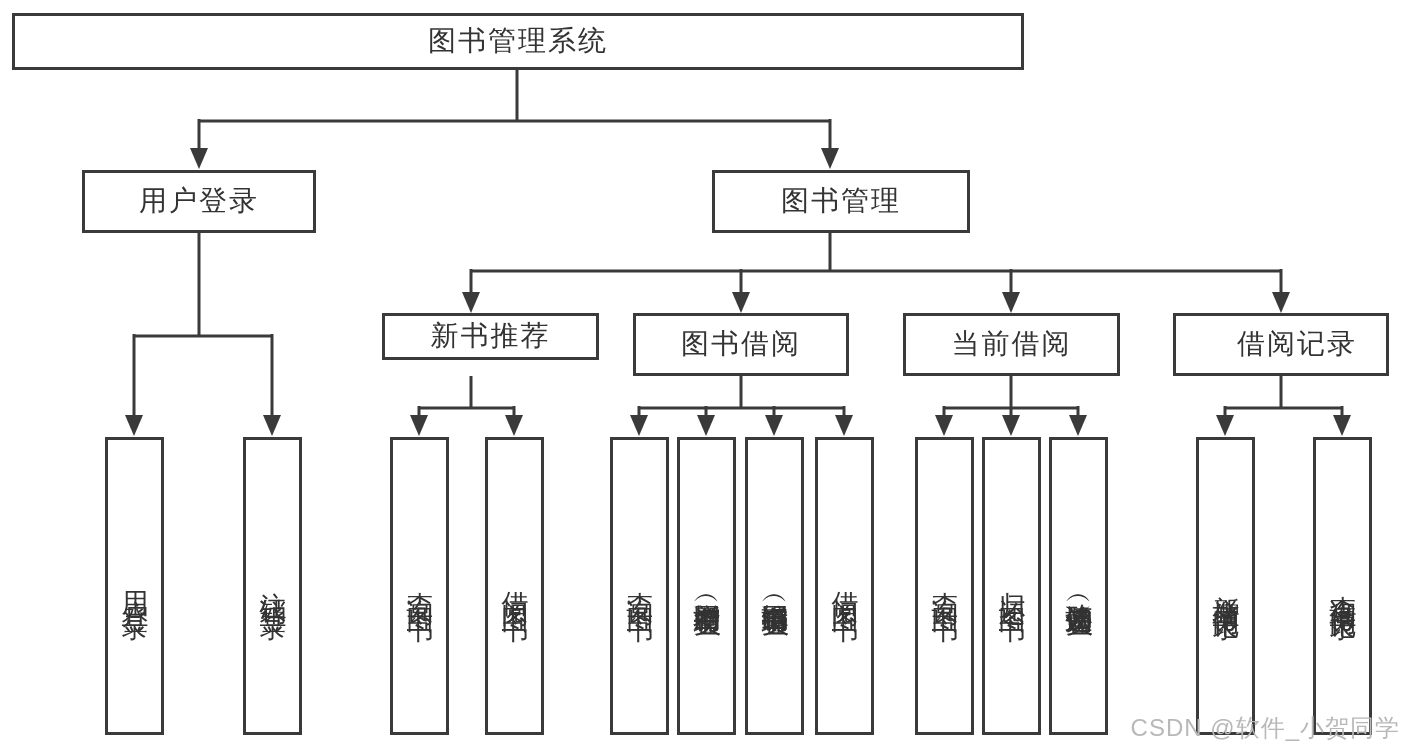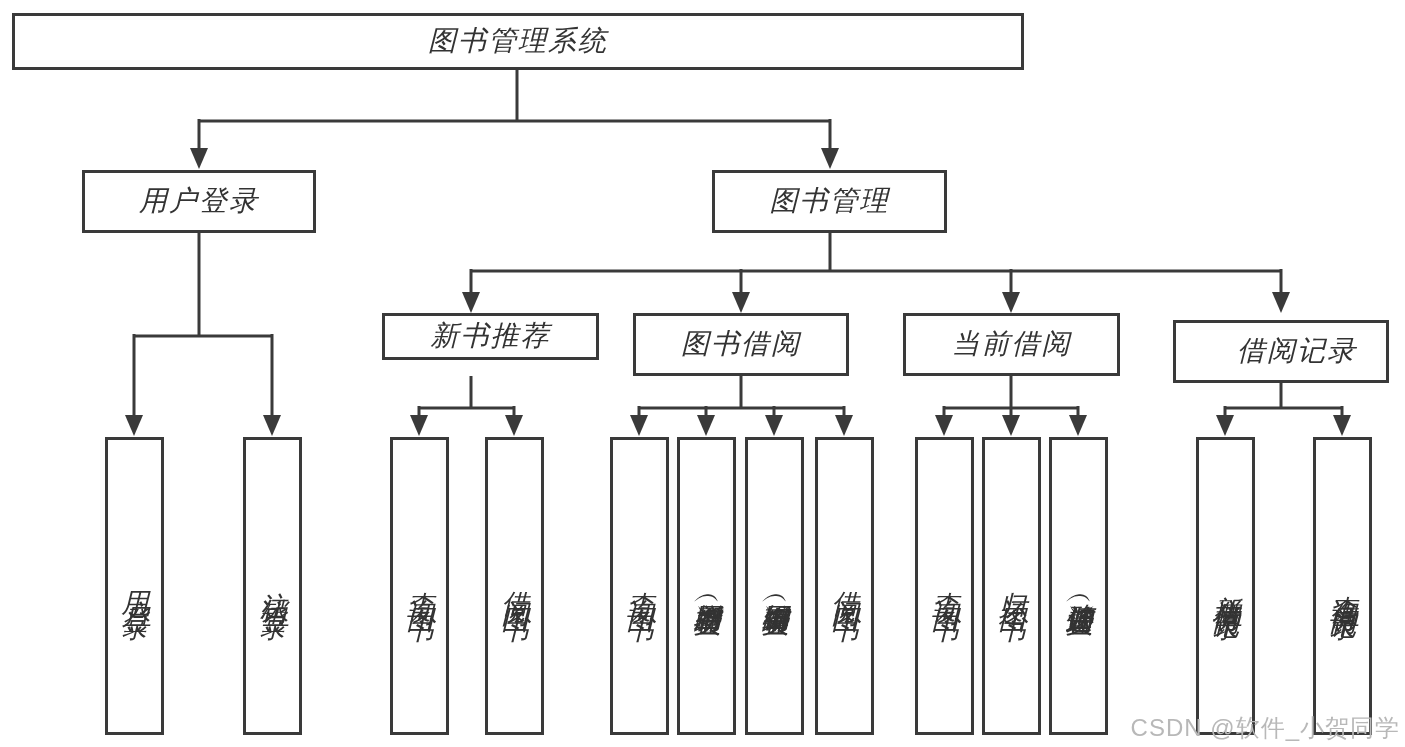--- a/index.html
+++ b/index.html
@@ -36,21 +36,20 @@
   .box{
     position:absolute;
     box-sizing:border-box;
     border:3px solid var(--line);
     background:var(--background);
     display:flex;
     align-items:center;
     justify-content:center;
     color:var(--text);
     text-align:center;
-    font-style:italic;
   }
   .h{
     font-size:28px;
     letter-spacing:2px;
     line-height:1.1;
   }
   .v{
     font-size:27px;
   }
   .v .vtext{
@@ -58,26 +57,26 @@
     text-orientation:mixed;
     line-height:1.15;
   }
   .ls8 .vtext{letter-spacing:8px;}
   .ls4 .vtext{letter-spacing:4px;}
   .ls0 .vtext{letter-spacing:1px;}
 
   
   #n-root {left:12px;  top:13px;  width:1012px; height:57px;}
   #n-login{left:82px;  top:170px; width:234px;  height:63px;}
-  #n-mgmt {left:712px; top:170px; width:235px;  height:63px;justify-content:center;}
+  #n-mgmt {left:712px; top:170px; width:258px;  height:63px;justify-content:center;}
 
   #n-new  {left:382px; top:313px; width:217px; height:47px;}
   #n-bor  {left:633px; top:313px; width:216px; height:63px;}
   #n-cur  {left:903px; top:313px; width:217px; height:63px;text-align:center;}
-  #n-rec  {left:1173px;top:320px; width:216px; height:63px;padding-left:32px;}
+  #n-rec  {left:1173px;top:313px; width:216px; height:63px;padding-left:32px;}
 
   .leaf{top:437px; height:298px; width:59px;}
   #l-1 {left:105px;}
   #l-2 {left:243px;}
   #l-3 {left:390px;}
   #l-4 {left:485px;}
   #l-5 {left:610px;}
   #l-6 {left:677px;}
   #l-7 {left:745px;}
   #l-8 {left:815px;}

